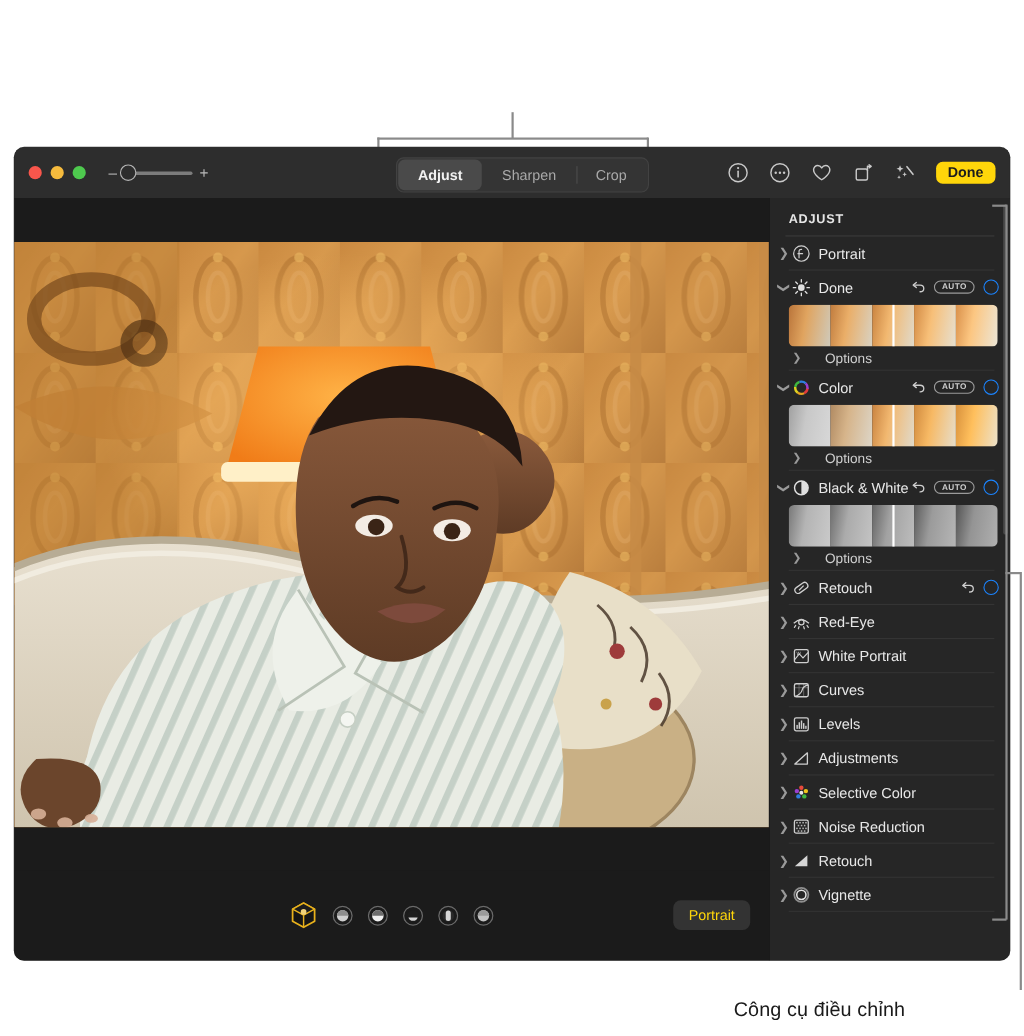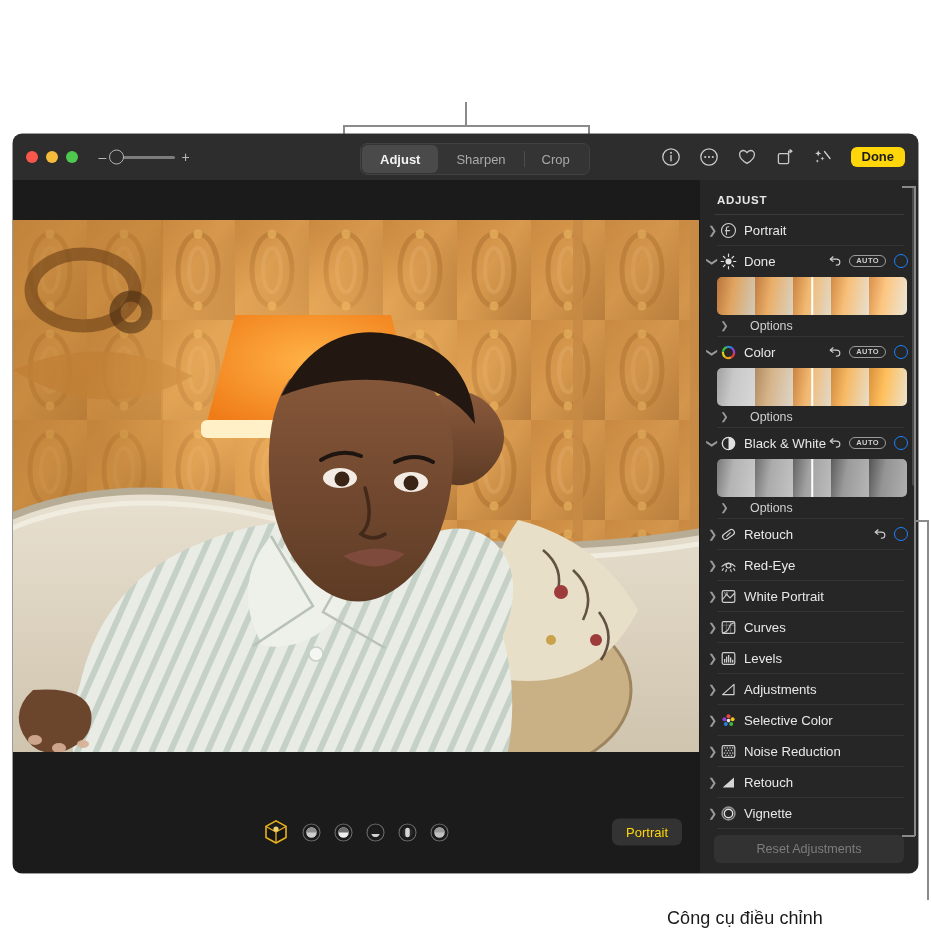--- a/index.html
+++ b/index.html
@@ -626,23 +626,20 @@
         <div class="row">
           <span class="chev">❯</span>
           <svg class="rowicon" viewBox="0 0 17 17">
             <circle cx="8.5" cy="8.5" r="6.4" fill="none" stroke="#8e8e8e" stroke-width="1.6"></circle>
             <circle cx="8.5" cy="8.5" r="4.2" fill="none" stroke="#e2e2e2" stroke-width="1.4"></circle>
           </svg>
           <span class="rowlabel">Vignette</span>
         </div>
         <div class="sub-divider"></div>
 
-        <div class="reset-wrap">
-          <button class="reset-btn">Reset Adjustments</button>
-        </div>
 
         <div class="scrollbar"></div>
       </div>
     </div>
   </div>
 
   <div class="leader v" style="left:914px; top:186px; height:650px;"></div>
   <div class="leader h" style="left:902px; top:186px; width:13px;"></div>
   <div class="leader h" style="left:902px; top:835px; width:13px;"></div>
   <div class="leader h" style="left:914px; top:520px; width:14px;"></div>

